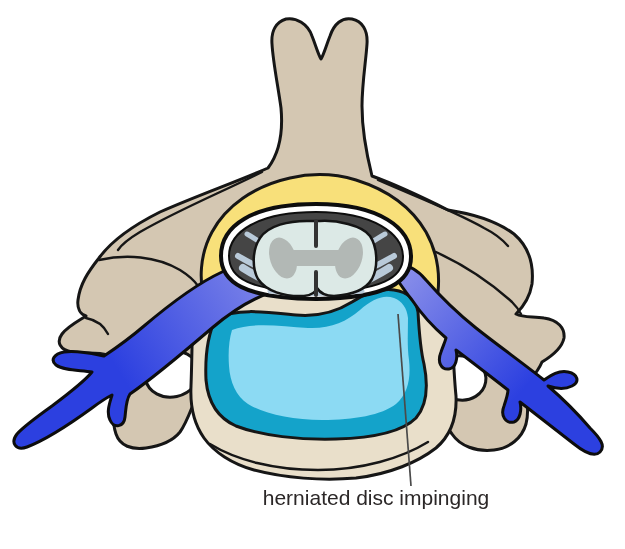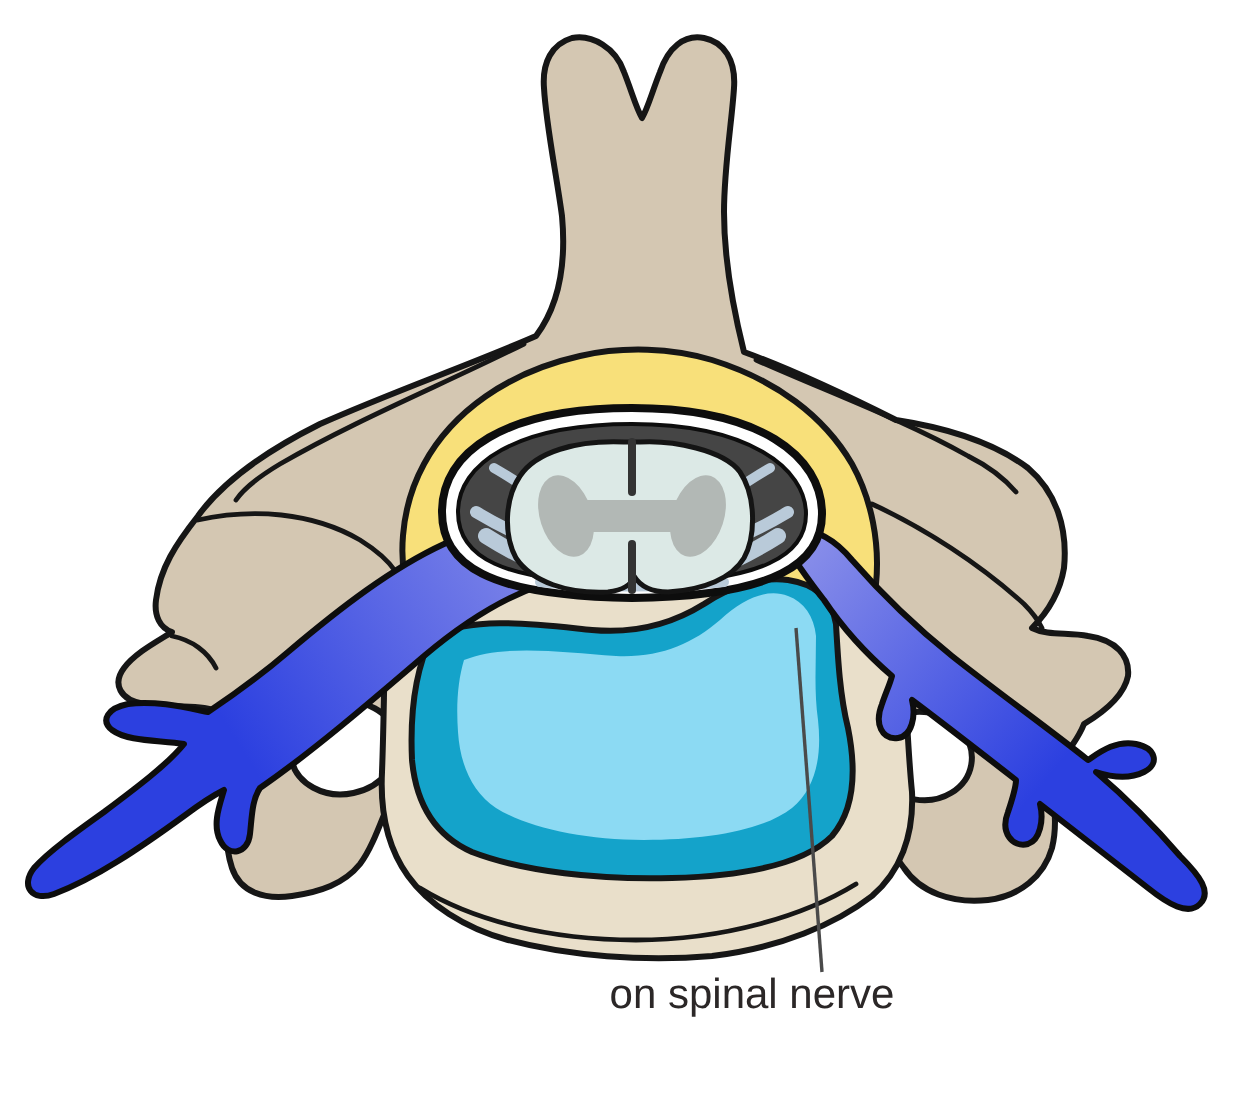--- a/index.html
+++ b/index.html
@@ -234,15 +234,15 @@
       <g>
         <path class="fissure" d="M 316,221 L 316,246"></path>
         <path class="fissure" d="M 316,272 L 316,295"></path>
       </g>
     </g>
 
     <path class="pointer" d="M 398,314 L 411,486"></path>
   </svg>
 
   <div class="caption">
-    <span>on spinal nerve</span>
+    <span>herniated disc impinging</span>
   </div>
 </div>
 
 </body></html>

